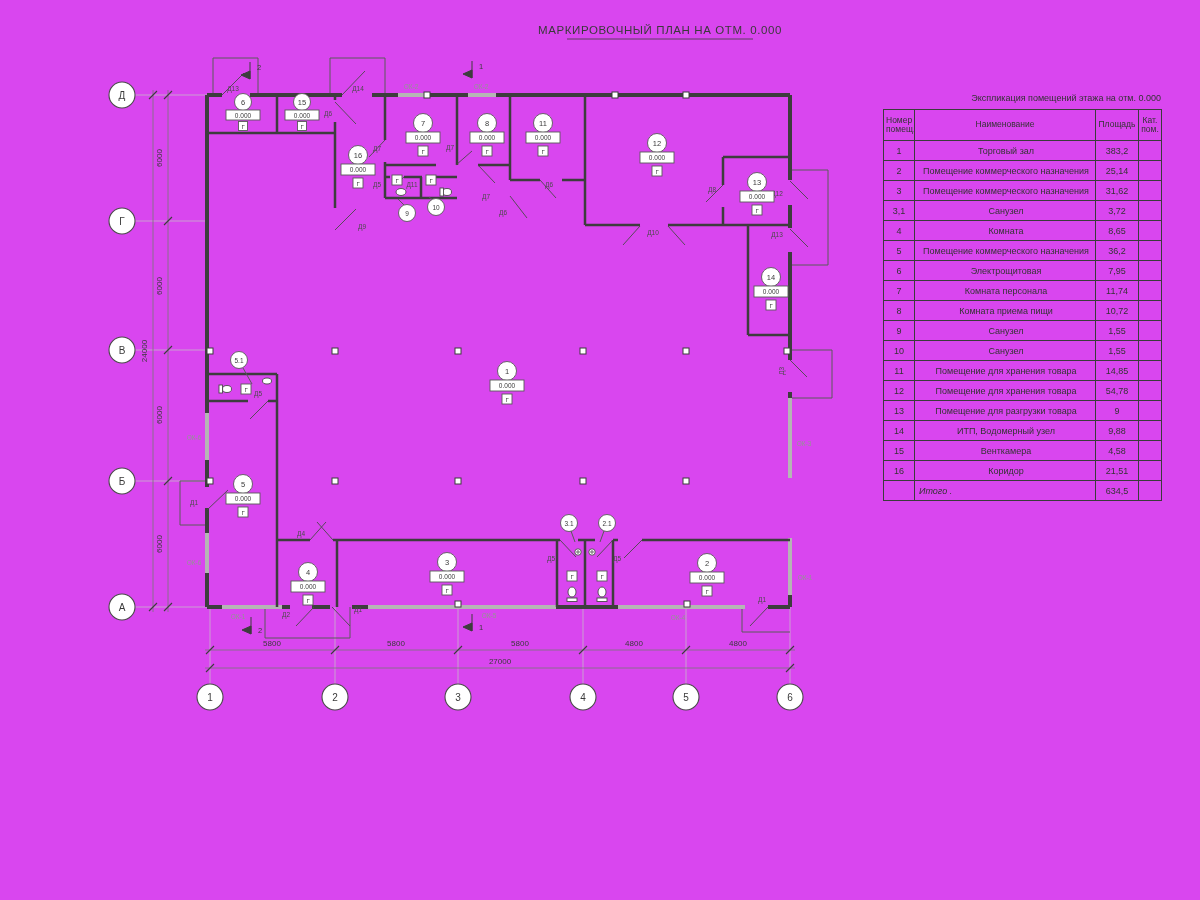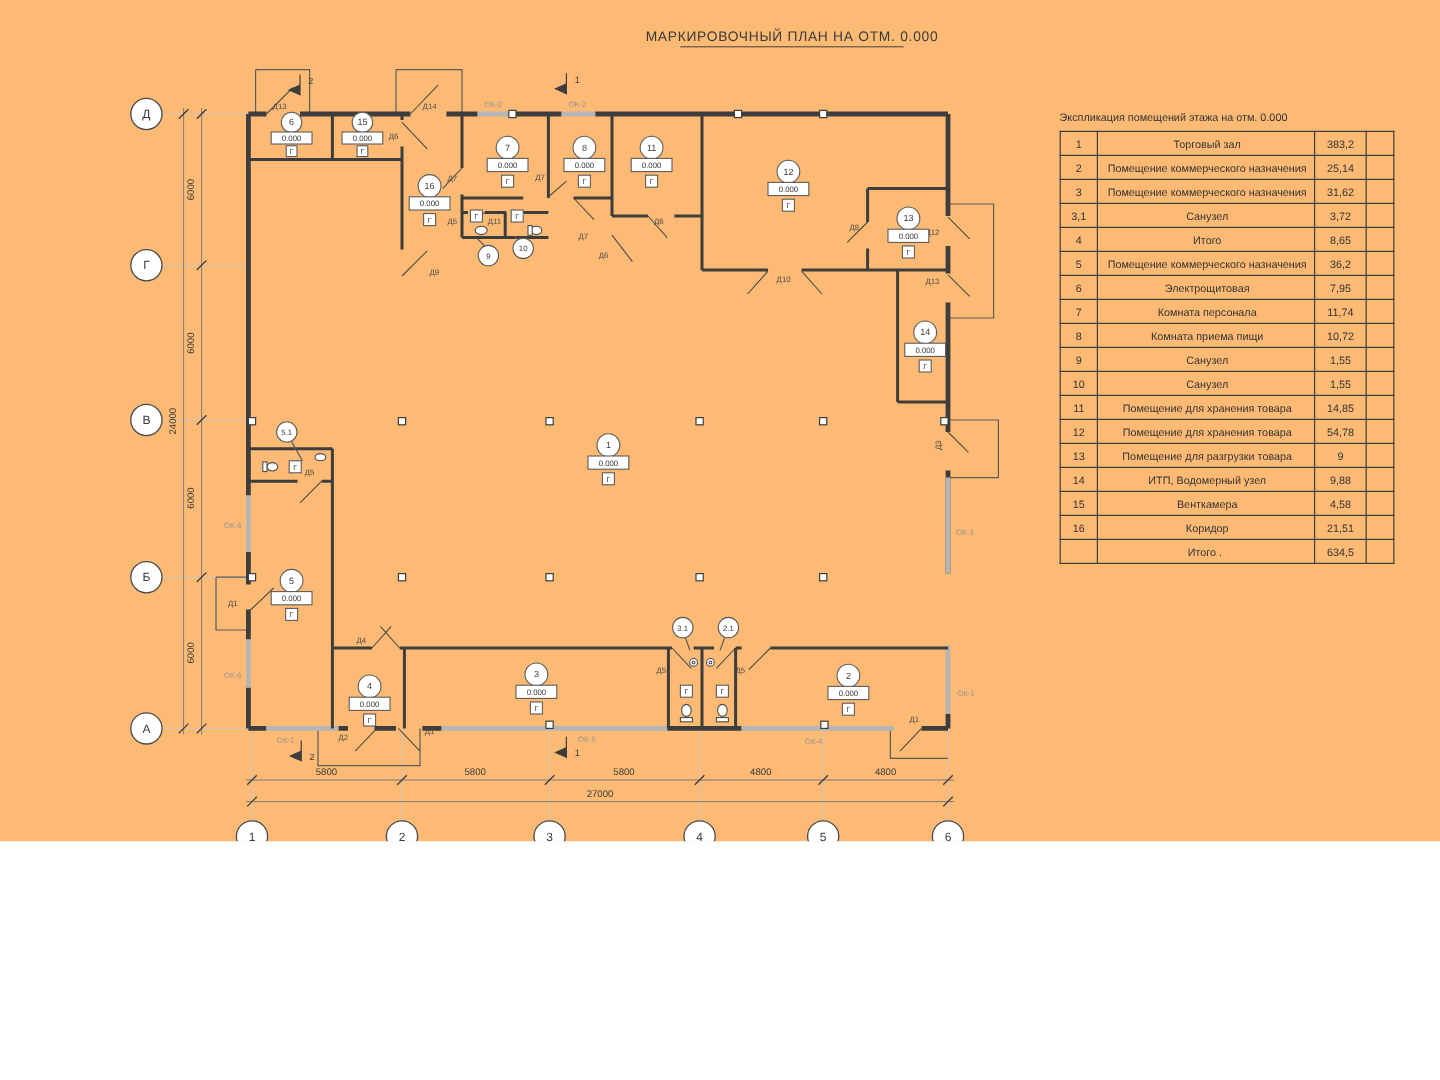--- a/index.html
+++ b/index.html
@@ -1,17 +1,17 @@
 <!DOCTYPE html>
 <html><head>
 <meta charset="utf-8">
 <style>
   html,body{margin:0;padding:0;background:#fff}
   body{width:1200px;height:900px;font-family:"Liberation Sans",sans-serif}
-  #sheet{position:relative;width:1200px;height:701px;background:#fdba74;overflow:hidden}
+  #sheet{position:relative;width:1200px;height:900px;background:#d946ef;overflow:hidden}
   svg{position:absolute;left:0;top:0}
   svg text{fill:#3a3a3a;font-family:"Liberation Sans",sans-serif}
   .title-t{font-size:11.5px;text-anchor:middle;letter-spacing:.6px}
   .t10{font-size:10px;text-anchor:middle}
   .t7{font-size:7.5px;text-anchor:middle}
   .t6{font-size:6px;text-anchor:middle}
   .t6e{font-size:6.5px;text-anchor:middle}
   .t6d{font-size:6.5px;text-anchor:middle;fill:#4a4a4a}
   .t6w{font-size:6.5px;text-anchor:middle;fill:#949494}
   .tdim{font-size:8px;text-anchor:middle}
@@ -22,27 +22,27 @@
   .leaf{stroke:#4a4a4a;stroke-width:.9;fill:none}
   .ax{stroke:#c6c6c6;stroke-width:.7;fill:none}
   .dim{stroke:#777;stroke-width:.8;fill:none}
   .tick{stroke:#3d3d3d;stroke-width:1.1;fill:none}
   .sec{stroke:#3d3d3d;stroke-width:1;fill:#3d3d3d}
   .mkc{fill:#fff;stroke:#5a5a5a;stroke-width:.9}
   .mkb{fill:#fff;stroke:#5a5a5a;stroke-width:.9}
   .fx{fill:#fff;stroke:#4a4a4a;stroke-width:.9}
   .sq{fill:#fff;stroke:#3d3d3d;stroke-width:1}
   .bub{fill:#fff;stroke:#4a4a4a;stroke-width:1.1}
-  #expl-title{position:absolute;left:883px;top:93px;width:278px;text-align:left;font-size:9px;color:#333}
+  #expl-title{position:absolute;left:883px;top:93px;width:278px;text-align:right;font-size:9px;color:#333}
   #expl{position:absolute;left:883px;top:109px;width:278px;border-collapse:collapse;table-layout:fixed;font-size:9px;color:#333;border:1.5px solid #3c3c3c}
   #expl th,#expl td{border:1px solid #3c3c3c;font-weight:normal;padding:0 2px;text-align:center;overflow:hidden}
   #expl th{height:30px;font-size:8.5px;line-height:1.1}
   #expl td{height:19px;white-space:nowrap}
   #expl td.nm{text-align:center;padding-left:4px}
-  #expl td.tl{text-align:center;padding-right:6px;}
+  #expl td.tl{text-align:left;padding-right:6px;font-style:italic}
 </style>
 </head>
 <body>
 
 <div id="sheet">
 <svg width="1200" height="900" viewBox="0 0 1200 900">
 
   <text class="title-t" x="660" y="34">МАРКИРОВОЧНЫЙ ПЛАН НА ОТМ. 0.000</text>
   <line x1="567" y1="39" x2="753" y2="39" stroke="#3d3d3d" stroke-width=".8"></line>
 
@@ -332,20 +332,26 @@
 
 <div id="expl-title">Экспликация помещений этажа на отм. 0.000</div>
 <table id="expl">
   <colgroup>
         <col style="width:31px">
         <col style="width:181px">
         <col style="width:43px">
         <col style="width:23px">
       </colgroup>
   <tbody>
+        <tr>
+    <th>Номер помещ.</th>
+    <th>Наименование</th>
+    <th>Площадь</th>
+    <th>Кат. пом.</th>
+  </tr>
   <tr>
           <td>1</td>
           <td class="nm">Торговый зал</td>
           <td>383,2</td>
           <td></td>
         </tr>
   <tr>
           <td>2</td>
           <td class="nm">Помещение коммерческого назначения</td>
           <td>25,14</td>
@@ -358,21 +364,21 @@
           <td></td>
         </tr>
   <tr>
           <td>3,1</td>
           <td class="nm">Санузел</td>
           <td>3,72</td>
           <td></td>
         </tr>
   <tr>
           <td>4</td>
-          <td class="nm">Итого</td>
+          <td class="nm">Комната</td>
           <td>8,65</td>
           <td></td>
         </tr>
   <tr>
           <td>5</td>
           <td class="nm">Помещение коммерческого назначения</td>
           <td>36,2</td>
           <td></td>
         </tr>
   <tr>

